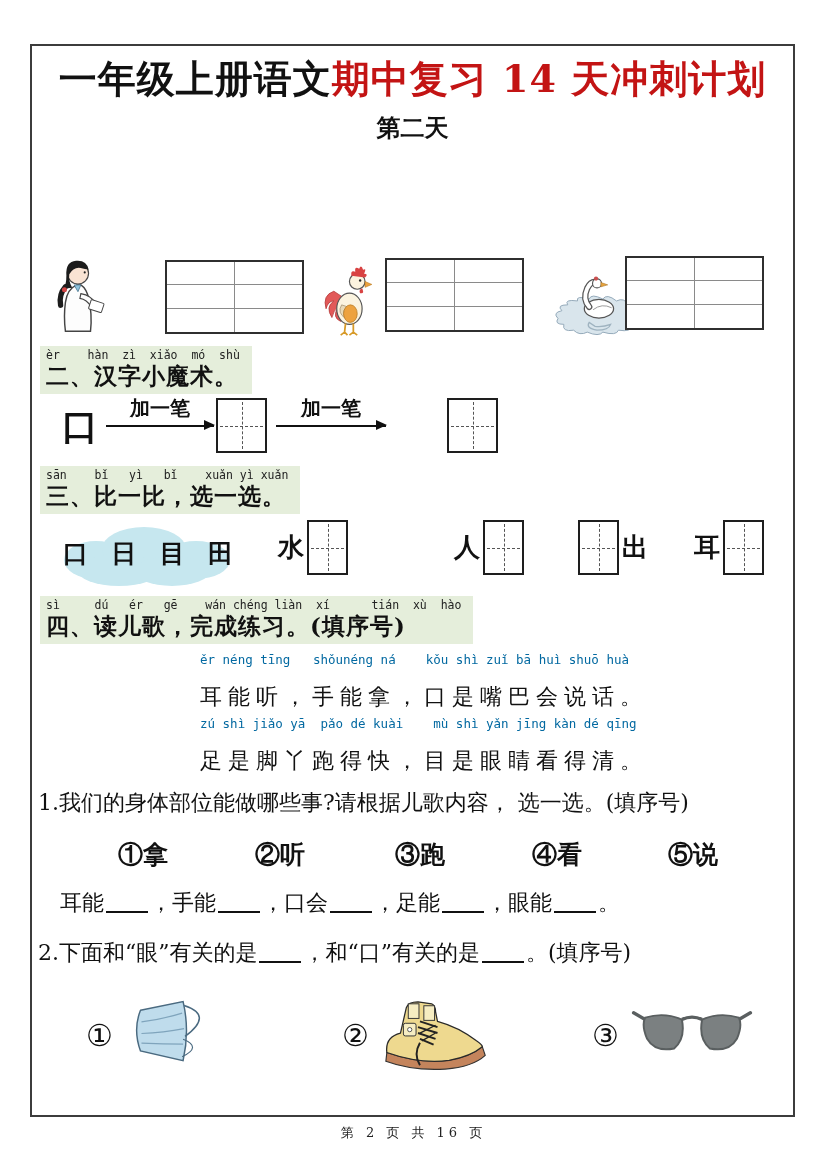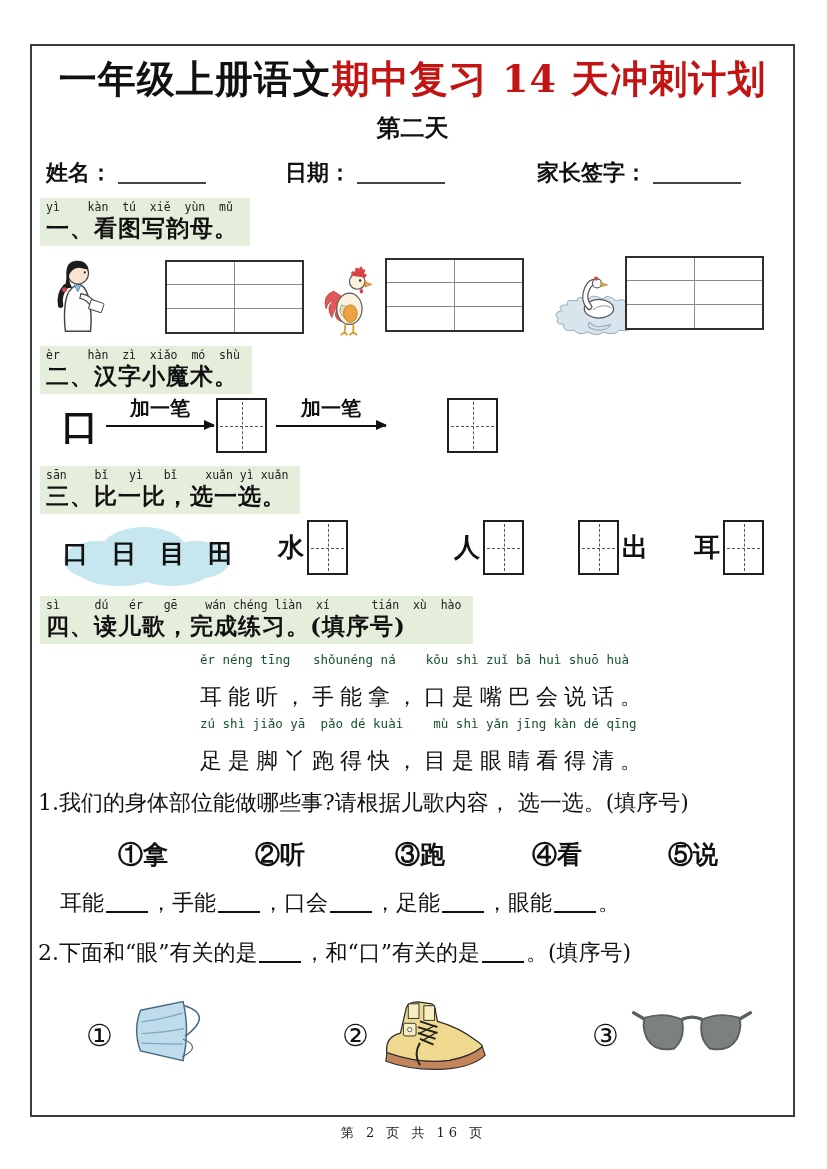--- a/index.html
+++ b/index.html
@@ -37,52 +37,43 @@
   .arrow-line{position:relative;height:2.2px;background:#111;width:100%;margin-top:7px;}
   .arrow-line::after{content:"";position:absolute;right:-1px;top:-4.6px;
         border-left:11px solid #111;border-top:5.5px solid transparent;border-bottom:5.5px solid transparent;}
   .cloud{position:absolute;width:190px;height:78px;}
   .cloud svg{position:absolute;inset:0;}
   .cloud-chars{position:absolute;top:50%;left:50%;transform:translate(-50%,-54%);
         font-size:25px;font-weight:bold;white-space:pre;letter-spacing:2px;}
   .cmp{position:absolute;display:flex;align-items:center;gap:3px;font-size:26px;font-weight:bold;}
   .poem{position:absolute;left:168px;}
   .pline-pinyin{font-family:"DejaVu Sans Mono","Liberation Mono",monospace;font-size:12.5px;
-        white-space:pre;color:#14532d;}
+        white-space:pre;color:#0369a1;}
   .pline-text{font-size:22px;letter-spacing:6px;margin-top:15px;white-space:nowrap;}
   .qtext{position:absolute;font-size:22px;white-space:nowrap;}
   .opt{position:absolute;font-size:25px;font-weight:600;white-space:nowrap;margin-left:28px;}
   .blank{display:inline-block;width:42px;height:1em;border-bottom:2px solid #111;
         vertical-align:-3px;margin:0 2px;}
   .picgrp{position:absolute;display:flex;align-items:center;gap:12px;}
   .circ{font-size:30px;line-height:1;}
   .footer{position:absolute;top:1124px;left:0;width:827px;text-align:center;
         font-size:13px;letter-spacing:4px;color:#222;}
 </style>
 </head>
 <body>
 
 <div class="page">
   <div class="sheet">
 
     <div class="title"><span>一年级上册语文</span><span class="t-red">期中复习 14 天冲刺计划</span></div>
 
     <div class="subtitle">第二天</div>
 
-    <div class="fields">
-      <span class="field" style="left:14px"><span>姓名：</span><span class="uline"></span></span>
-      <span class="field" style="left:253px"><span>日期：</span><span class="uline"></span></span>
-      <span class="field" style="left:505px"><span>家长签字：</span><span class="uline"></span></span>
-    </div>
-
-    
-    <div class="sec" style="top:152px;left:8px">
-      <div class="pinyin">yì    kàn  tú  xiě  yùn  mǔ</div>
-      <div class="sec-title">一、看图写韵母。</div>
-    </div>
+
+    
 
     <div class="abs" style="top:210px;left:16px">
       <svg width="58" height="82" viewBox="0 0 60 85">
         <path d="M30 30 Q20 34 18 48 Q16 62 18 78 L44 78 Q46 60 42 44 Q40 34 34 30 Z" fill="#fdfdfd" stroke="#444" stroke-width="1.5"></path>
         <path d="M34 39 Q45 41 49 49 L45 53 Q40 45 33 44 Z" fill="#fdfdfd" stroke="#444" stroke-width="1.2"></path>
         <rect x="43" y="47" width="14" height="10" rx="1" transform="rotate(18 50 52)" fill="#fff" stroke="#444"></rect>
         <circle cx="31" cy="18" r="11" fill="#f9e3d3" stroke="#444" stroke-width="1.2"></circle>
         <path d="M42 14 Q40 4 29 5 Q18 6 19 20 Q19 30 16 34 L25 33 Q21 26 22 19 Q27 10 36 13 Q41 14 42 14 Z" fill="#1c1c1c"></path>
         <path d="M18 32 Q11 40 13 51" stroke="#1c1c1c" stroke-width="5.5" fill="none" stroke-linecap="round"></path>
         <circle cx="17" cy="35" r="2.6" fill="#d04545"></circle>

